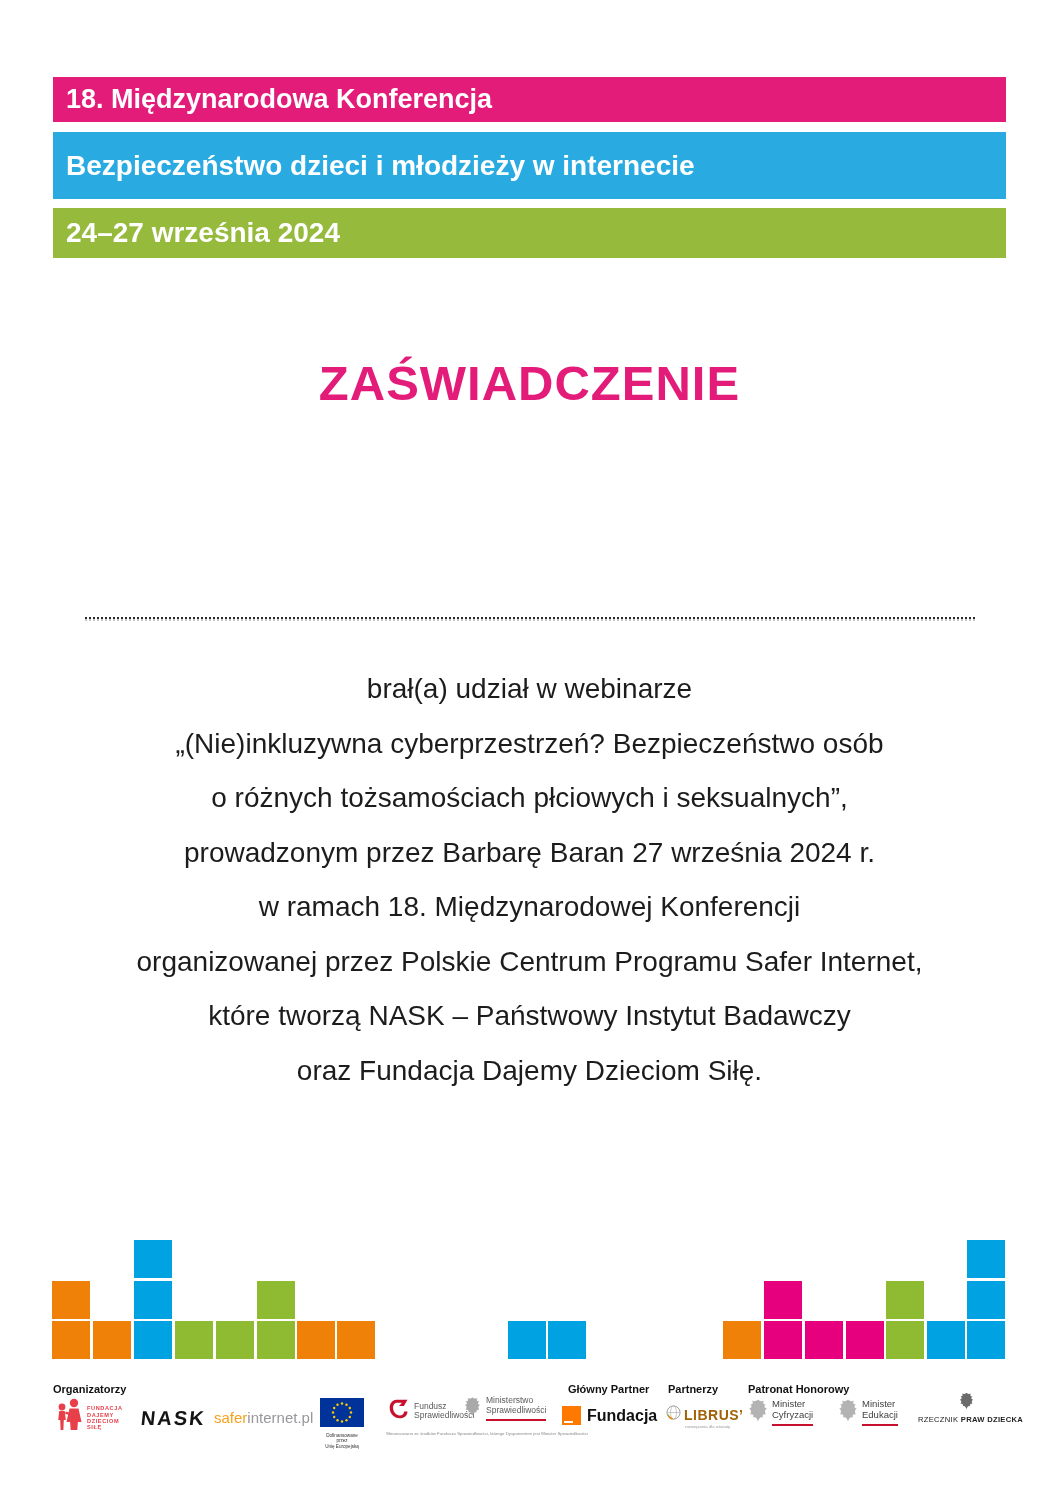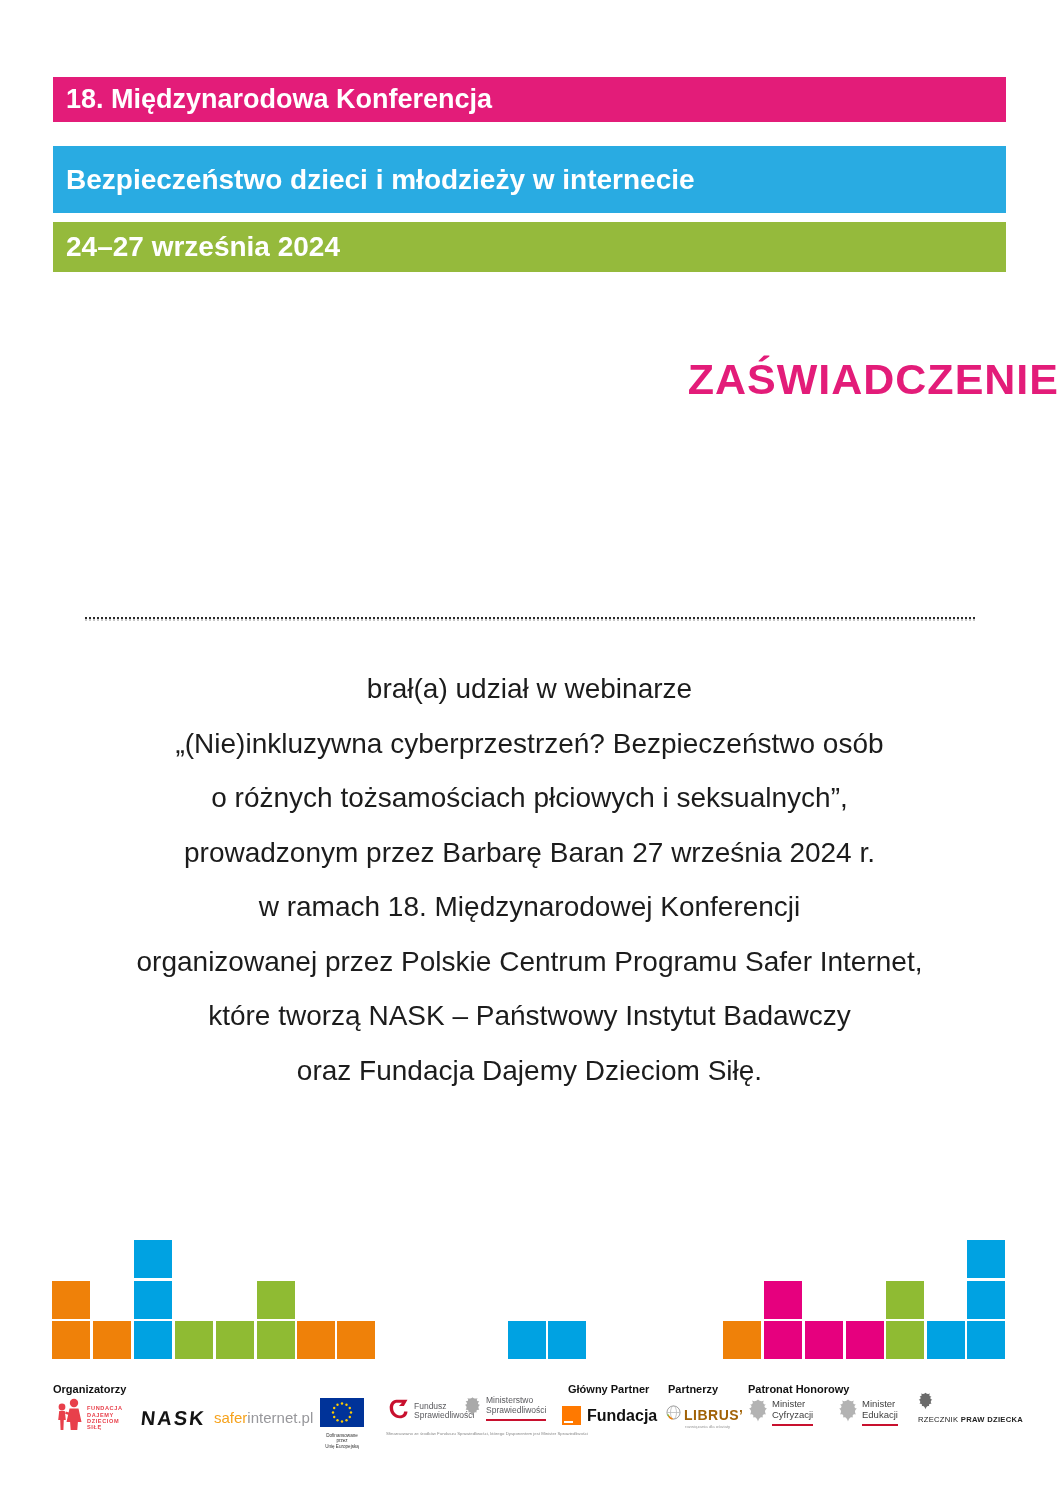--- a/index.html
+++ b/index.html
@@ -2,27 +2,27 @@
 <html style="--c-pink: #e31c79; --c-blue: #29abe2; --c-green: #95ba3c;"><head>
 <meta charset="utf-8">
 <style>
   html,body{margin:0;padding:0;background:#ffffff;}
   .page{position:relative;width:1059px;height:1497px;background:#fff;overflow:hidden;
         font-family:"Liberation Sans",sans-serif;color:#1c1c1c;}
 
   
   .banner{position:absolute;left:53px;top:77px;width:953px;}
   .bar{color:#fff;font-weight:bold;padding-left:13px;display:flex;align-items:center;box-sizing:border-box;}
-  .bar1{height:45px;background:var(--c-pink);font-size:27px;margin-bottom:24px;}
+  .bar1{height:45px;background:var(--c-pink);font-size:27px;margin-bottom:10px;}
   .bar2{height:67px;background:var(--c-blue);font-size:28px;margin-bottom:9px;}
   .bar3{height:50px;background:var(--c-green);font-size:28px;}
 
   
-  .cert-title{position:absolute;left:0;right:0;top:355px;text-align:right;
-              font-size:43px;font-weight:bold;color:var(--c-pink);letter-spacing:1px;}
+  .cert-title{position:absolute;left:0;right:0;top:355px;text-align:center;
+              font-size:49px;font-weight:bold;color:var(--c-pink);letter-spacing:1px;}
   .salutation{position:absolute;left:0;right:0;top:488px;text-align:center;font-size:28px;color:#1c1c1c;}
   .recipient{position:absolute;left:0;right:0;top:567px;text-align:center;
              font-size:43px;font-weight:400;color:var(--c-pink);letter-spacing:1px;}
   .dotted-line{position:absolute;left:85px;top:617px;width:890px;height:3px;
       background-image:repeating-linear-gradient(90deg,#2a2a2a 0px,#2a2a2a 2px,transparent 2px,transparent 4px);}
   .dotted-line::after{content:'';display:block;margin-top:2px;height:1.5px;
       background-image:repeating-linear-gradient(90deg,#c9c9c9 0px,#c9c9c9 2px,transparent 2px,transparent 4px);}
   .cert-body{position:absolute;left:0;right:0;top:662px;text-align:center;
              font-size:28px;line-height:54.5px;color:#1c1c1c;}
 
@@ -66,21 +66,21 @@
   .logo-librus{position:absolute;left:666px;top:1405px;}
   .librus-row{display:flex;gap:3px;align-items:center;}
   .librus-name{font-size:14px;font-weight:bold;color:#a16207;letter-spacing:0.5px;}
   .librus-sub{font-size:4.3px;color:#9a9a9a;margin-left:19px;}
 
   .logo-minister{position:absolute;display:flex;gap:4px;align-items:flex-start;}
   #logo-cyfryzacji{left:748px;top:1398px;}
   #logo-edukacji{left:838px;top:1398px;}
   .minister-text{font-size:9.5px;line-height:11px;color:#3f3f3f;}
 
-  .logo-rzecznik{position:absolute;left:918px;top:1392px;width:96px;}
+  .logo-rzecznik{position:absolute;left:918px;top:1392px;width:96px;text-align:center;}
   .rzecznik-text{font-size:7.6px;color:#222;margin-top:1px;letter-spacing:0.3px;white-space:nowrap;}
   .rz-bold{font-weight:800;}
 </style>
 </head>
 <body>
 
 <div class="page">
 
   <div class="banner">
     <div class="bar bar1">

